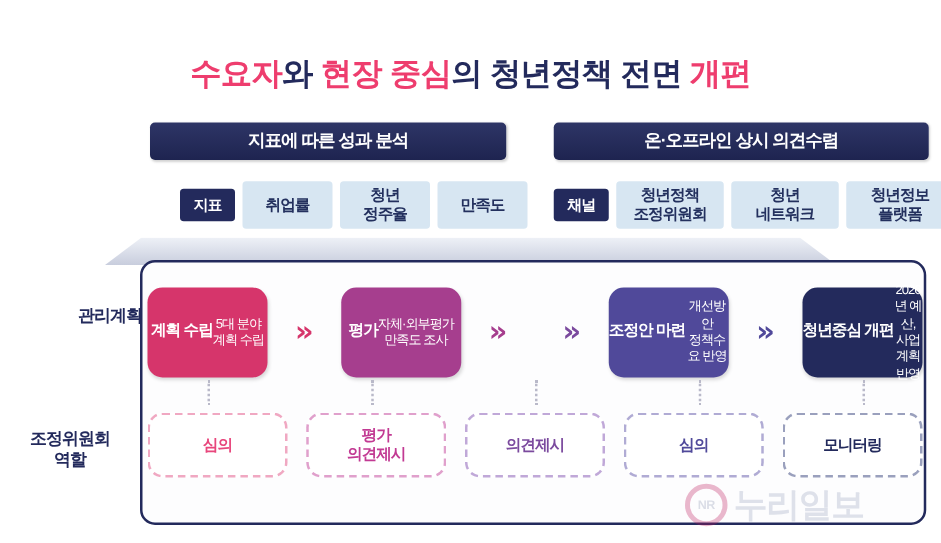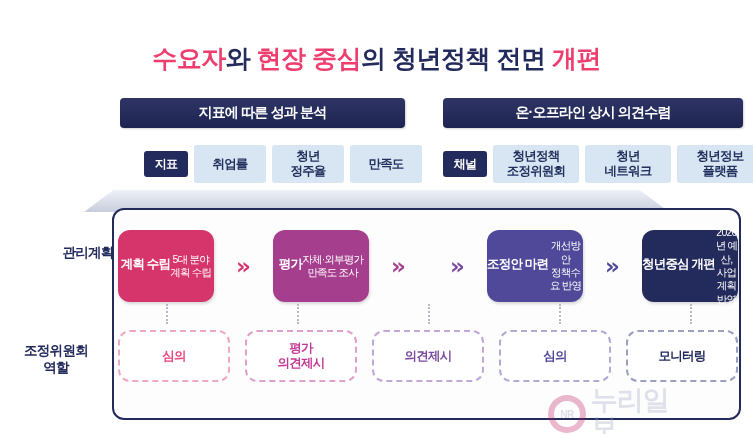--- a/index.html
+++ b/index.html
@@ -121,21 +121,21 @@
   .role-gap{flex:1 1 auto;}
 
   
   .watermark{
     position:absolute;left:548px;top:387px;
     display:flex;align-items:center;gap:5px;
     opacity:.30;pointer-events:none;
   }
   .wm-logo{
     width:26px;height:26px;border-radius:50%;
-    border:6px solid #be185d;color:#8d96b2;
+    border:4px solid #be185d;color:#8d96b2;
     display:flex;align-items:center;justify-content:center;
     font-size:10px;font-weight:bold;letter-spacing:-0.5px;
   }
   .wm-text{
     font-size:27px;font-weight:bold;color:#9aa3bd;
     letter-spacing:-1px;line-height:1;
   }
 </style>
 </head>
 <body>

